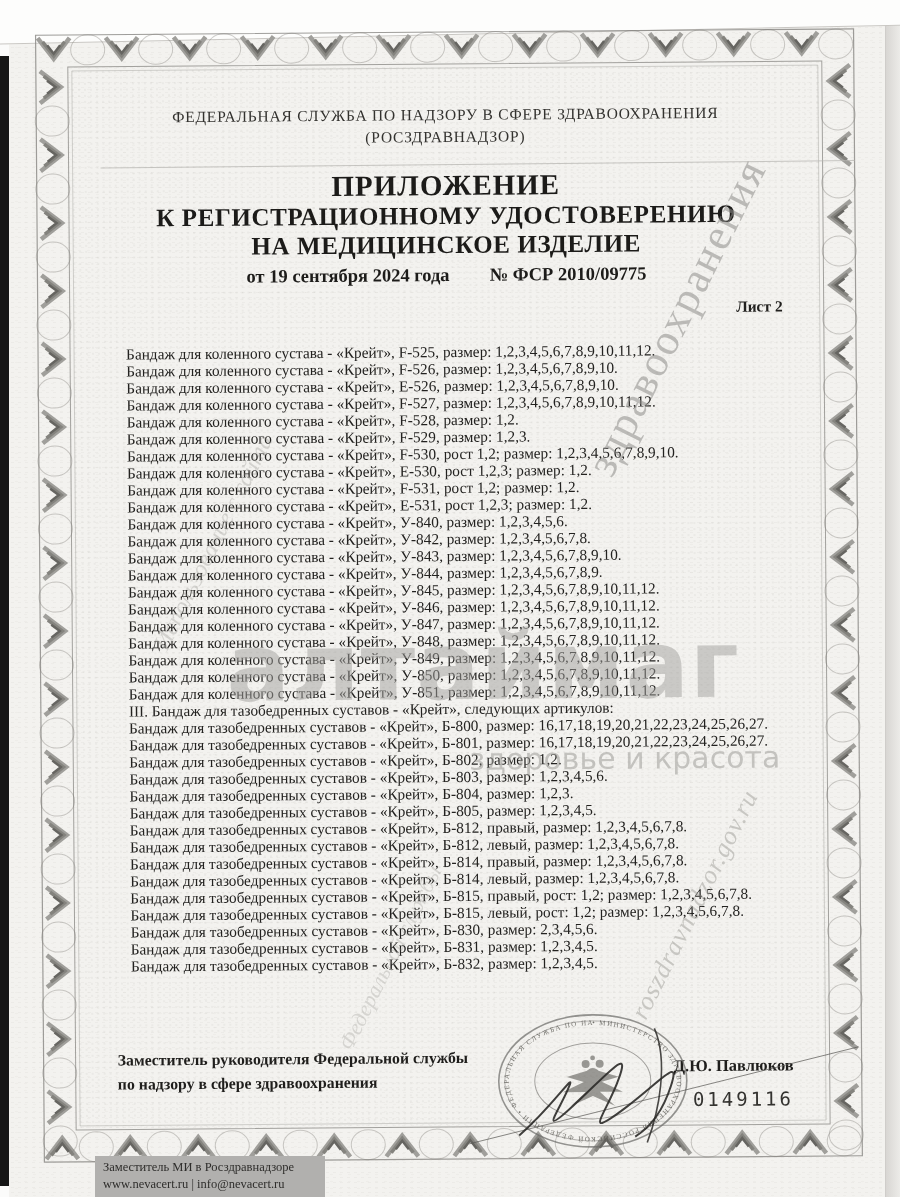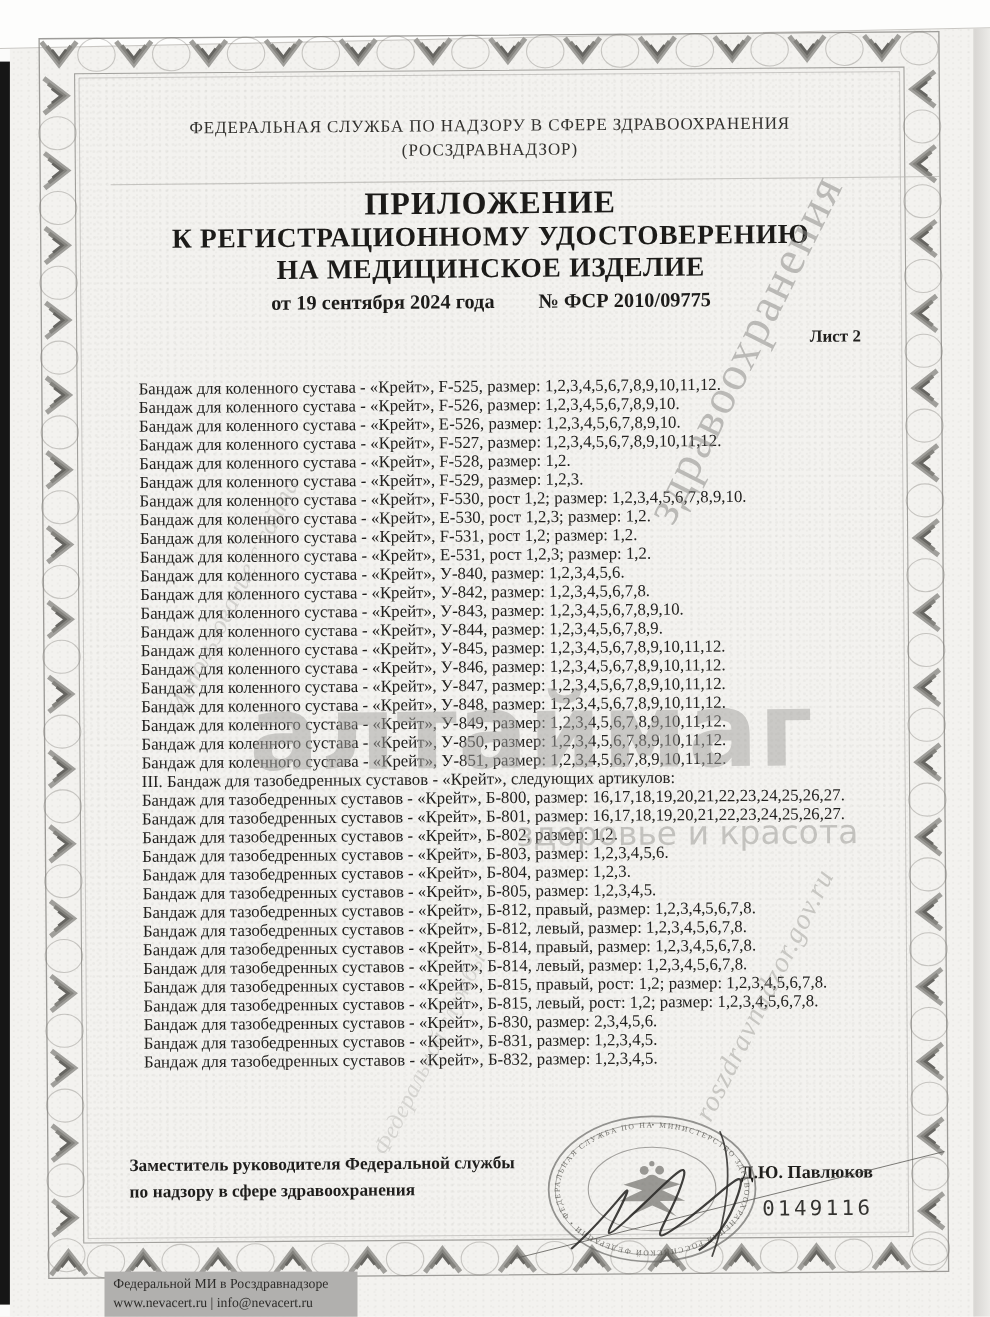--- a/index.html
+++ b/index.html
@@ -499,15 +499,15 @@
     <line x1="10" y1="136" x2="400" y2="42" stroke="#5a5955" stroke-width=".9" opacity=".8"></line>
     <path d="M60,128 C95,98 118,62 110,80 C100,104 78,132 115,98 C152,64 172,40 160,72
              C148,106 120,136 168,100 C205,72 222,50 212,80 C202,110 186,124 176,130" fill="none" stroke="#2b2a28" stroke-width="2" opacity=".9"></path>
     <path d="M196,22 C210,55 200,105 188,136" fill="none" stroke="#2b2a28" stroke-width="1.6" opacity=".85"></path>
   </svg>
 </div>
 
 <div class="black-strip"></div>
 
 <div class="footer-box">
-  <div>Федеральной МИ в Росздравнадзоре</div>
+  <div>Заместитель МИ в Росздравнадзоре</div>
   <div>www.nevacert.ru | info@nevacert.ru</div>
 </div>
 
 </body></html>

